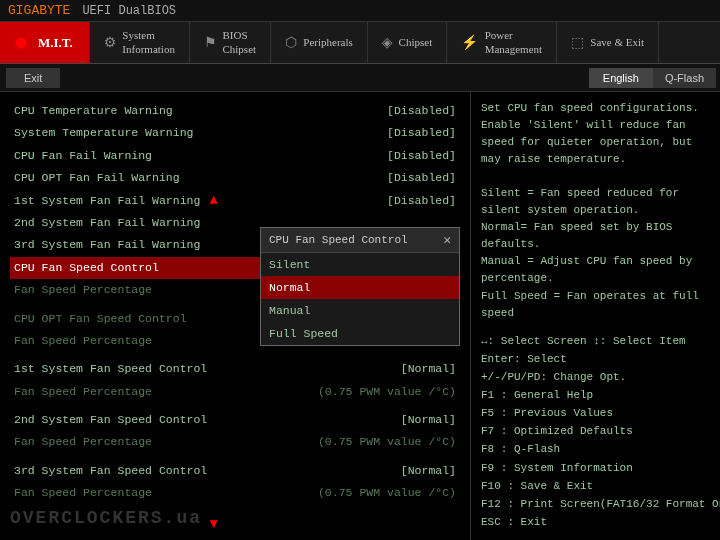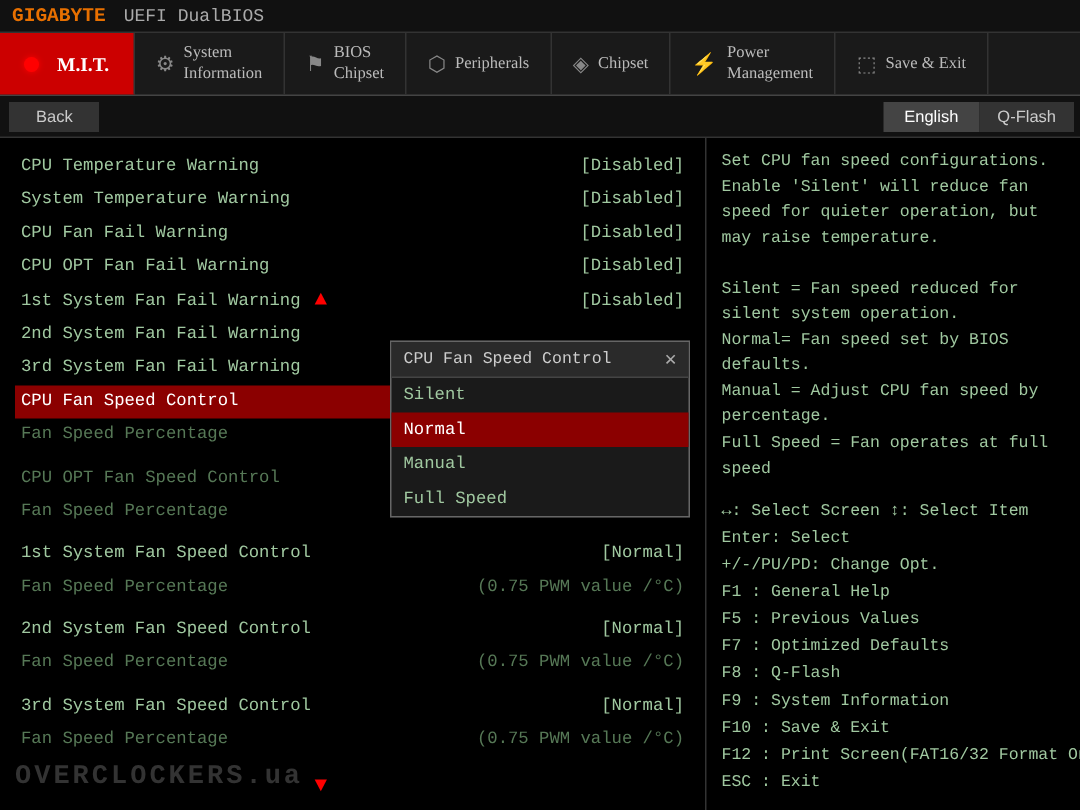--- a/index.html
+++ b/index.html
@@ -17,21 +17,21 @@
     .top-bar {
       background: #111;
       height: 22px;
       display: flex;
       align-items: center;
       padding: 0 8px;
       border-bottom: 1px solid #333;
     }
     .brand {
       color: #e87000;
-      font-weight: bold;
+      font-weight: normal;
       font-size: 13px;
       margin-right: 12px;
     }
     .dual-bios {
       color: #aaa;
       font-size: 12px;
     }
 
     
     .nav-bar {
@@ -284,21 +284,21 @@
   </div>
   <div class="nav-item">
     <span class="nav-icon">⬚</span>
     <span class="nav-text">
       <span>Save &amp; Exit</span>
     </span>
   </div>
 </div>
 
 <div class="action-bar">
-  <button class="back-btn">Back</button>
+  <button class="back-btn">Exit</button>
   <button class="lang-btn">English</button>
   <button class="qflash-btn">Q-Flash</button>
 </div>
 
 <div class="main">
 
   <div class="left-panel">
 
     <div class="menu-item">
       <span class="item-label">CPU Temperature Warning</span>

